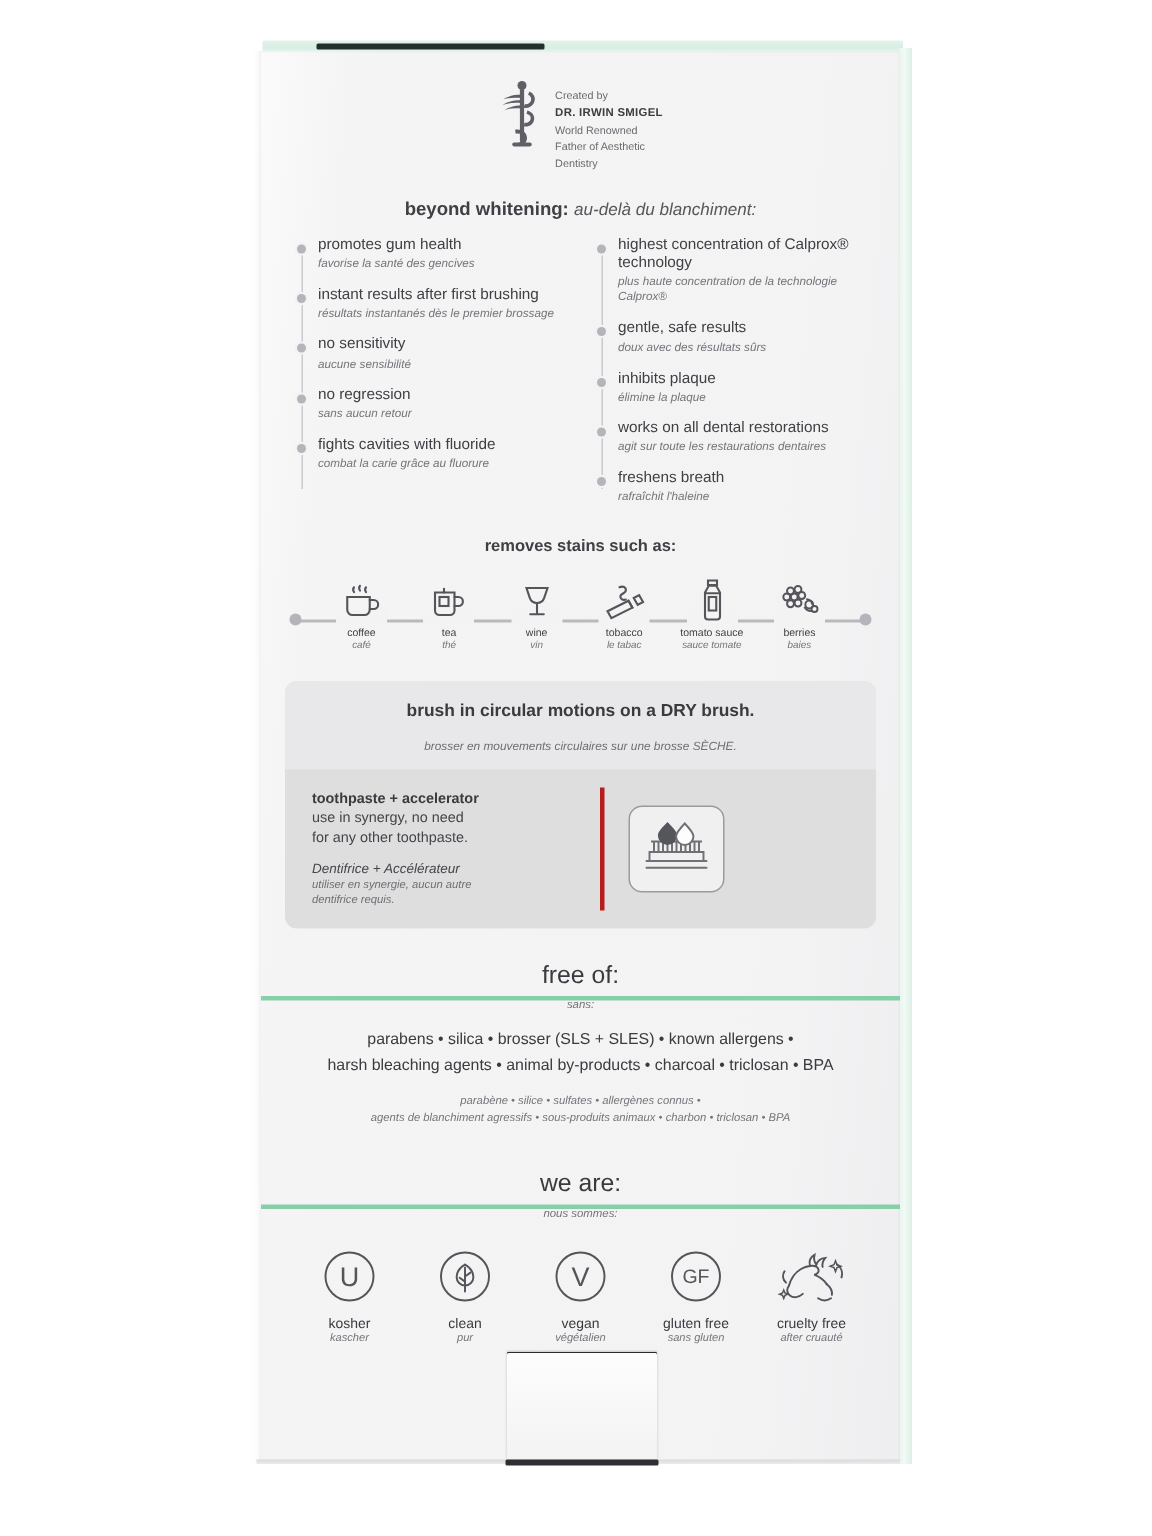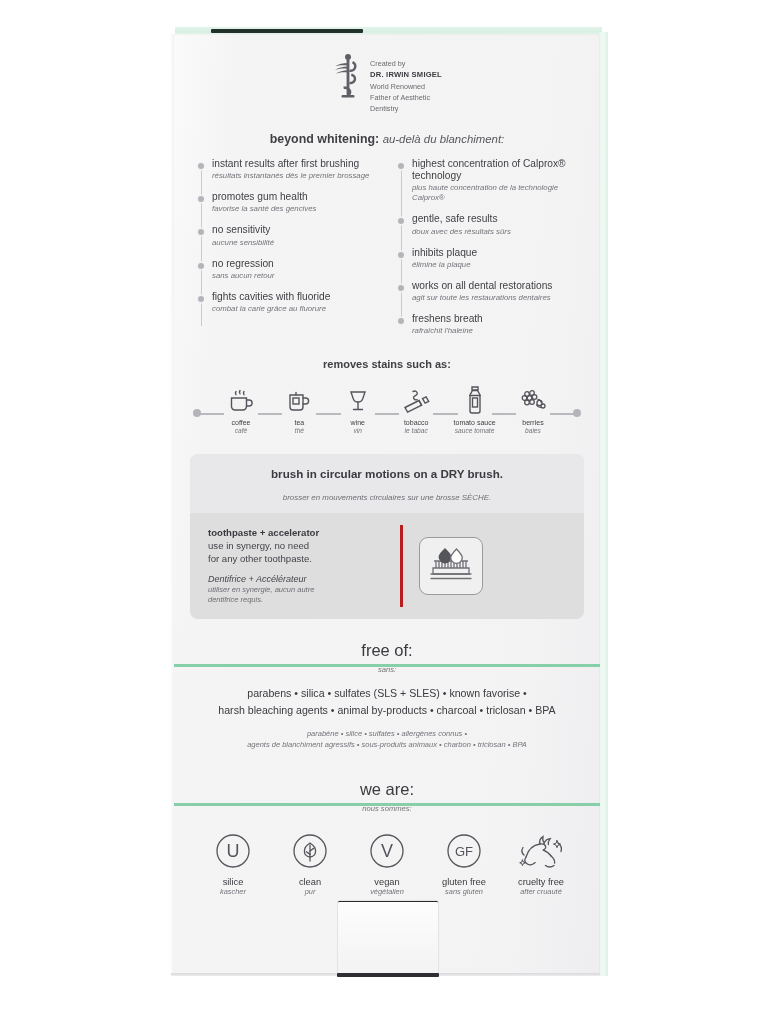--- a/index.html
+++ b/index.html
@@ -163,27 +163,27 @@
 
     <div class="bw-title">
       <b>beyond whitening:</b>
       <i>au-delà du blanchiment:</i>
     </div>
     <div class="bw-cols">
       <div class="bw-col" id="bw-left">
         <div class="rail"></div>
       <div class="bw-item">
             <span class="bw-dot"></span>
+            <div class="bw-en">promotes gum health</div>
+            <div class="bw-fr">favorise la santé des gencives</div>
+          </div>
+          <div class="bw-item">
+            <span class="bw-dot"></span>
             <div class="bw-en">instant results after first brushing</div>
             <div class="bw-fr">résultats instantanés dès le premier brossage</div>
-          </div>
-          <div class="bw-item">
-            <span class="bw-dot"></span>
-            <div class="bw-en">promotes gum health</div>
-            <div class="bw-fr">favorise la santé des gencives</div>
           </div>
           <div class="bw-item">
             <span class="bw-dot"></span>
             <div class="bw-en">no sensitivity</div>
             <div class="bw-fr">aucune sensibilité</div>
           </div>
           <div class="bw-item">
             <span class="bw-dot"></span>
             <div class="bw-en">no regression</div>
             <div class="bw-fr">sans aucun retour</div>
@@ -354,39 +354,39 @@
             </svg>
           </div>
         </div>
       </div>
     </div>
 
     <div class="section">
       <div class="rule" style="top:23px"></div>
       <div class="sec-title">free of:</div>
       <div class="sec-sub">sans:</div>
-      <div class="free-en">parabens • silica • sulfates (SLS + SLES) • known favorise •</div>
+      <div class="free-en">parabens • silica • brosser (SLS + SLES) • known allergens •</div>
       <div class="free-en" style="margin-top:0">harsh bleaching agents • animal by-products • charcoal • triclosan • BPA</div>
       <div class="free-fr">parabène • silice • sulfates • allergènes connus •</div>
       <div class="free-fr" style="margin-top:0">agents de blanchiment agressifs • sous-produits animaux • charbon • triclosan • BPA</div>
     </div>
 
     <div class="section" style="margin-top:30px">
       <div class="rule" style="top:23px"></div>
       <div class="sec-title">we are:</div>
       <div class="sec-sub">nous sommes:</div>
       <div class="badges" id="badge-list">
           <div class="badge">
             <div class="ico">
               <svg width="40" height="40" viewBox="0 0 40 40">
                 <circle cx="20" cy="20" r="16" fill="none" stroke="#54545b" stroke-width="1.3"></circle>
                 <text x="20" y="20" text-anchor="middle" dominant-baseline="central" font-family="Liberation Sans, sans-serif" font-size="18" fill="#54545b">U</text>
               </svg>
             </div>
-            <div class="en">silice</div>
+            <div class="en">kosher</div>
             <div class="fr">kascher</div>
           </div>
           <div class="badge">
             <div class="ico">
               <svg width="40" height="40" viewBox="0 0 40 40">
                 <g fill="none" stroke="#54545b" stroke-width="1.3">
                   <circle cx="20" cy="20" r="16"></circle>
                   <path d="M20 30V14" stroke-linecap="round"></path>
                   <path d="M20 12c4 2.4 5.6 5.6 5.6 8.4 0 3.1-2.5 5.6-5.6 5.6s-5.6-2.5-5.6-5.6c0-2.8 1.6-6 5.6-8.4z"></path>
                   <path d="M20 20l3.6-2.6M20 23.4l-3.6-2.6" stroke-linecap="round"></path>

